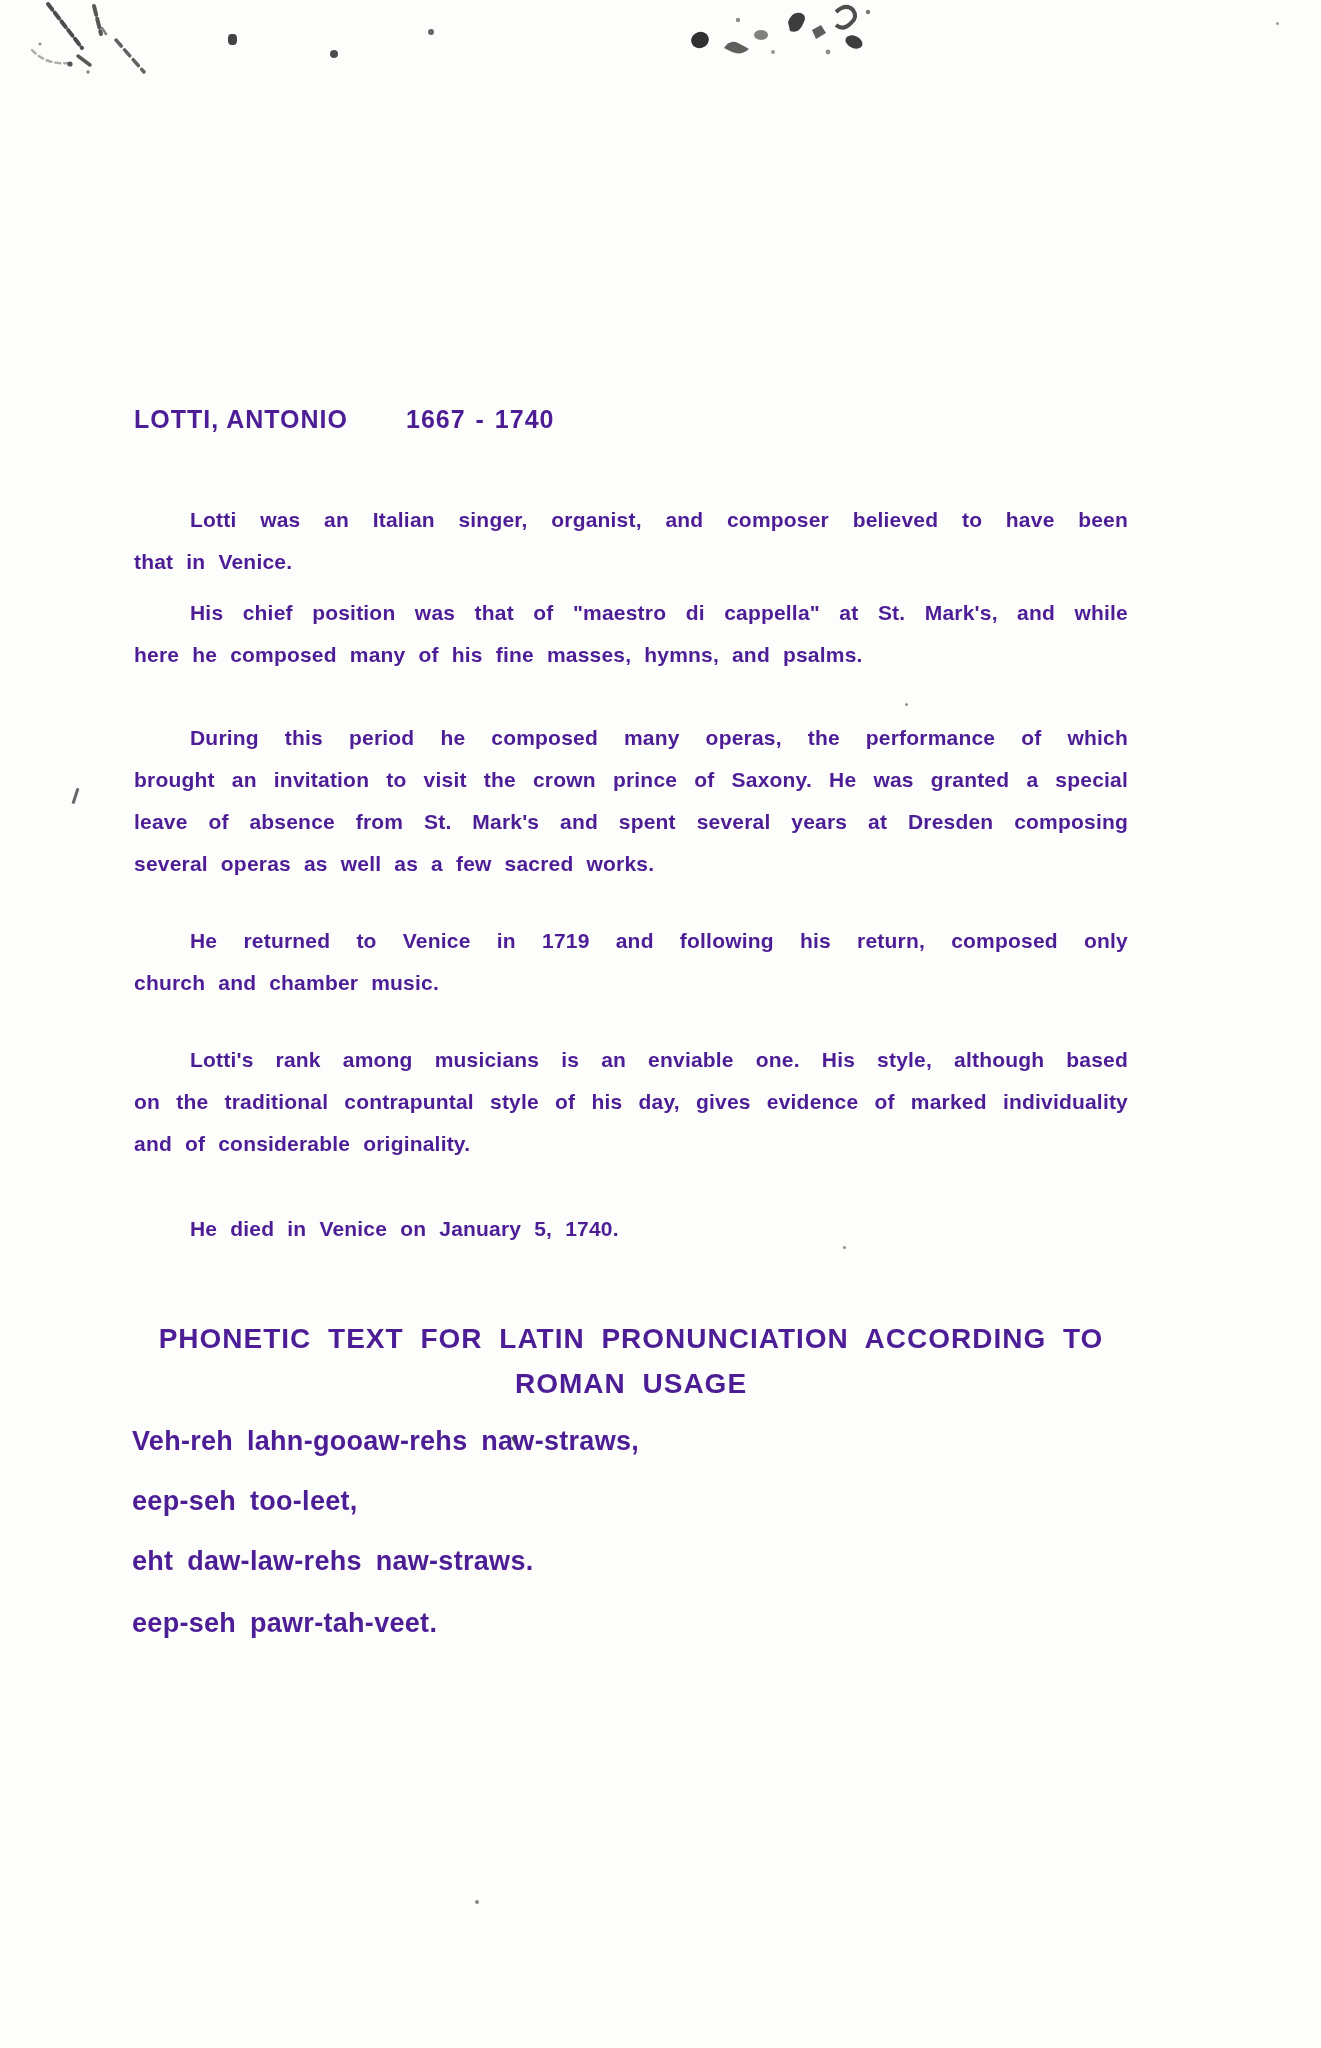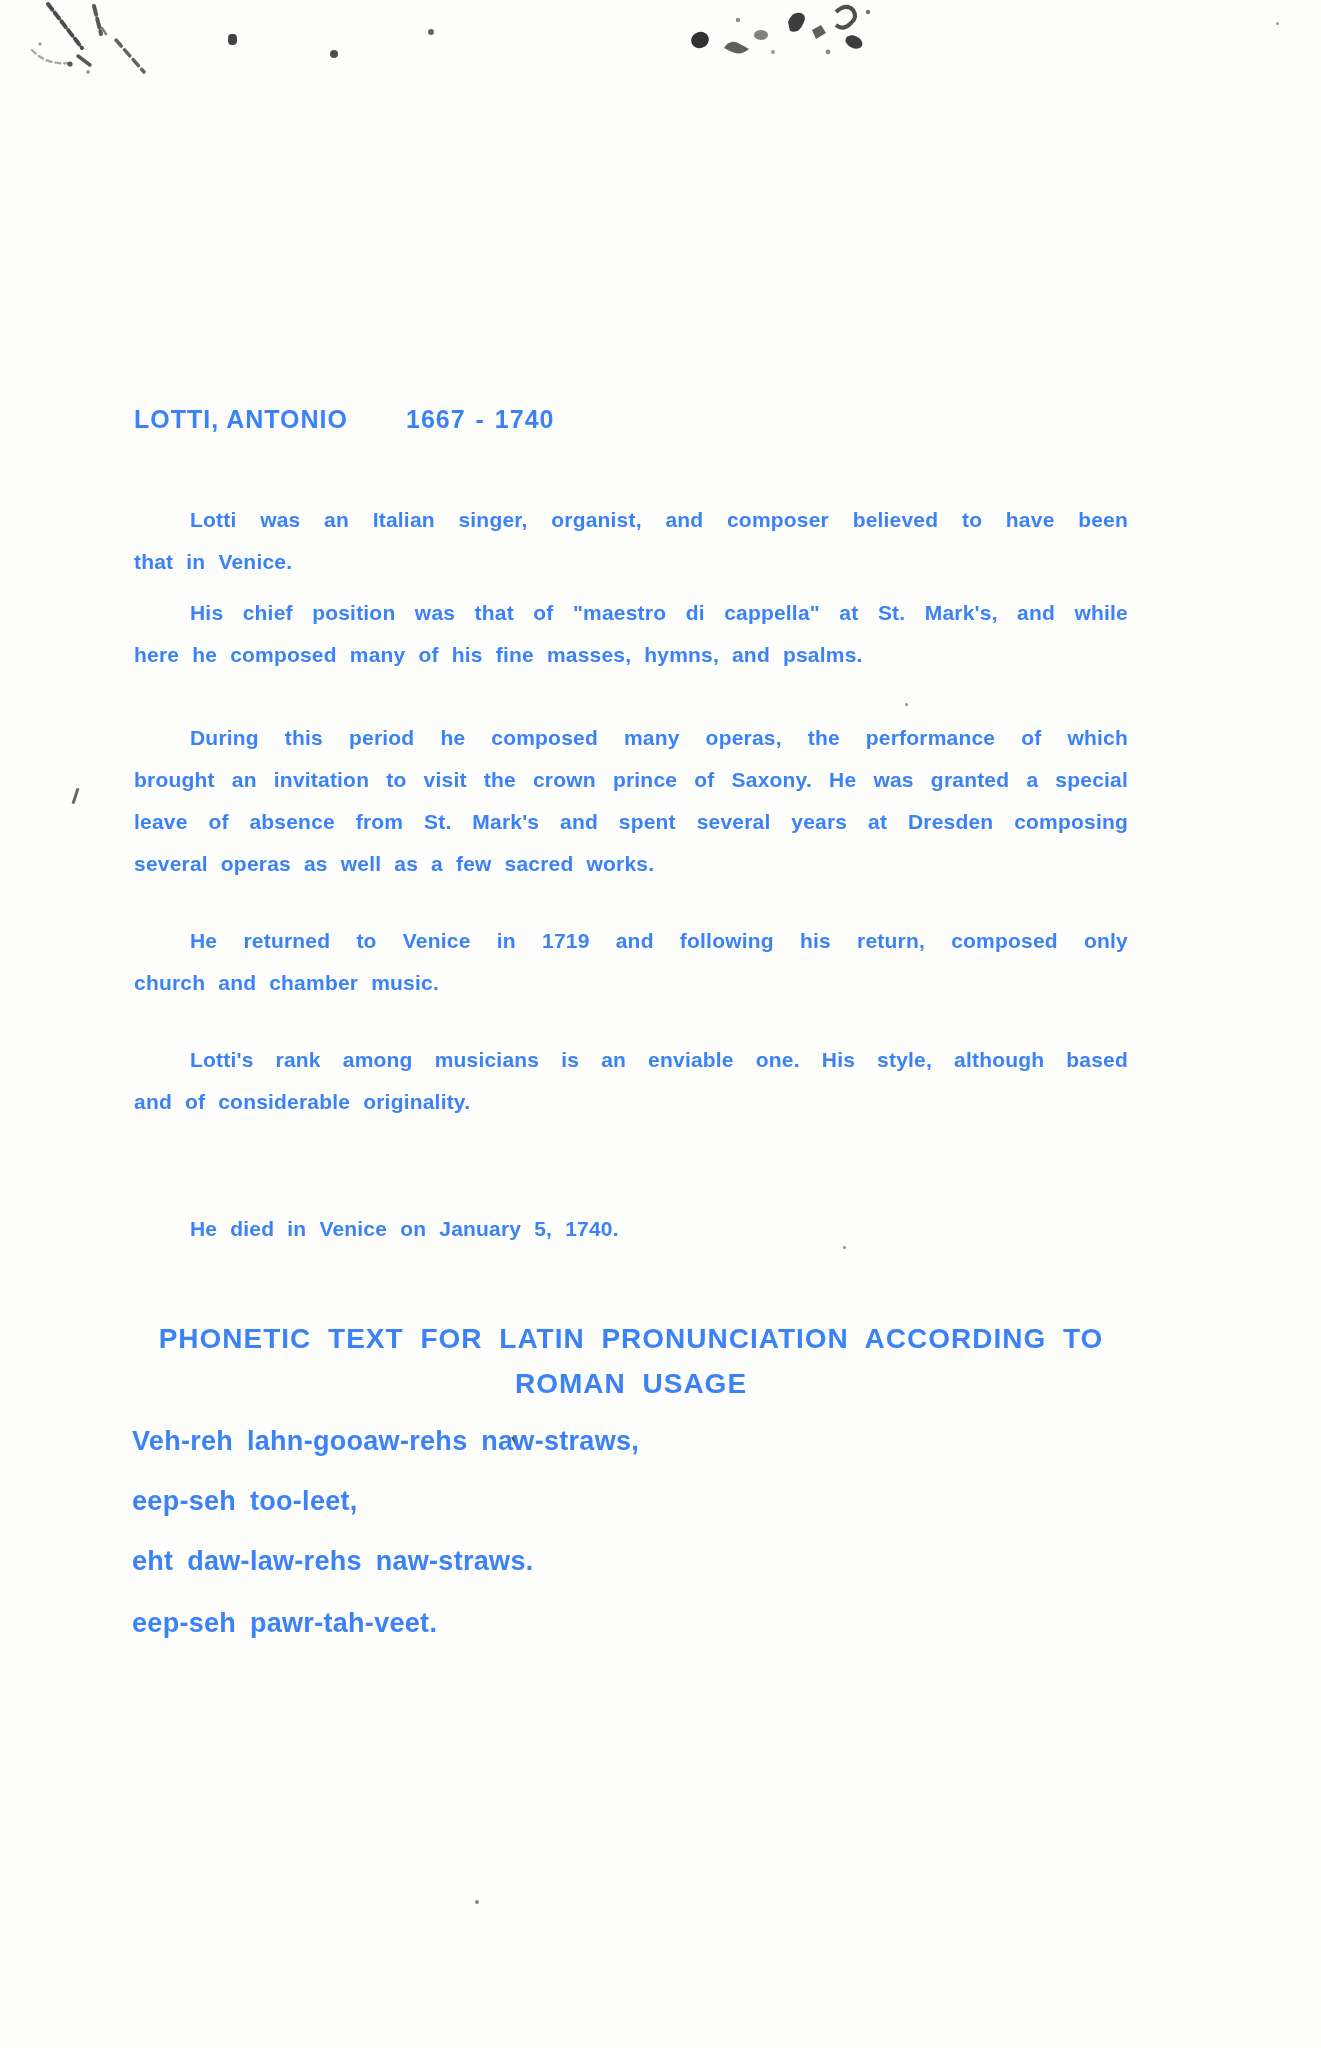--- a/index.html
+++ b/index.html
@@ -2,21 +2,21 @@
 <html><head>
 <meta charset="utf-8">
 <style>
   * { margin:0; padding:0; box-sizing:border-box; }
   html,body { background:#ffffff; }
   .page {
     position:relative;
     width:1321px; height:2048px;
     background:#fdfdfb;
     font-family:"Liberation Sans","DejaVu Sans",sans-serif;
-    color:#3b82f6;
+    color:#4c1d95;
     overflow:hidden;
   }
   .col { position:absolute; left:134px; width:994px; }
   .body-text {
     font-size:21px; font-weight:bold; line-height:42px;
     word-spacing:7px; letter-spacing:0.2px;
   }
   .bl { width:100%; }
   .just { text-align:justify; text-align-last:justify; }
   .ind  { text-indent:56px; }
@@ -111,20 +111,21 @@
     <div class="bl">several operas as well as a few sacred works.</div>
   </div>
 
   <div class="col body-text p3">
     <div class="bl just ind">He returned to Venice in 1719 and following his return, composed only</div>
     <div class="bl">church and chamber music.</div>
   </div>
 
   <div class="col body-text p4">
     <div class="bl just ind">Lotti's rank among musicians is an enviable one. His style, although based</div>
+    <div class="bl just">on the traditional contrapuntal style of his day, gives evidence of marked individuality</div>
     <div class="bl">and of considerable originality.</div>
   </div>
 
   <div class="col body-text p5">
     <div class="bl ind">He died in Venice on January 5, 1740.</div>
   </div>
 
   <div class="col heading">
     <div class="bl">PHONETIC TEXT FOR LATIN PRONUNCIATION ACCORDING TO</div>
     <div class="bl">ROMAN USAGE</div>

